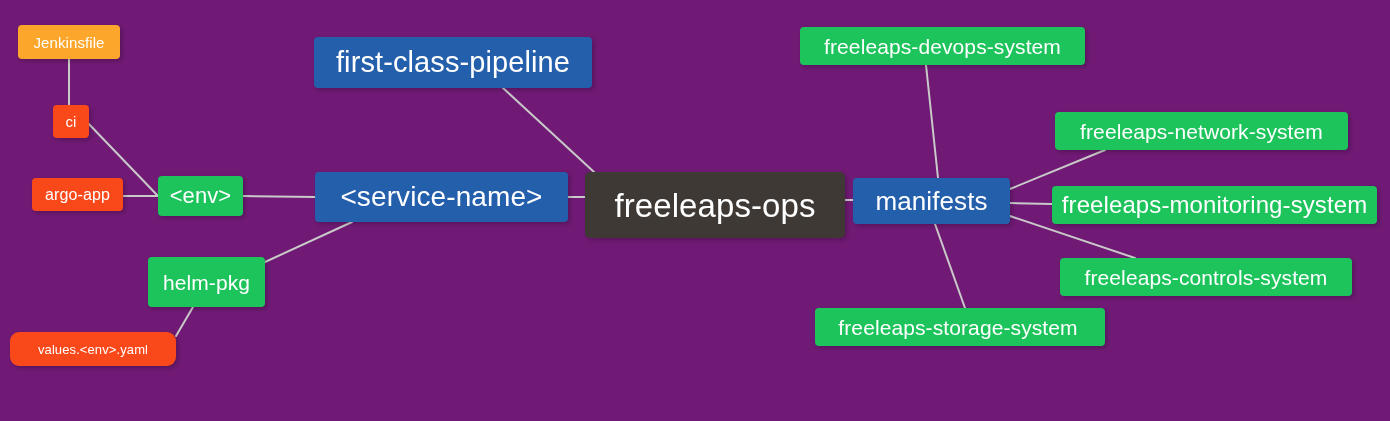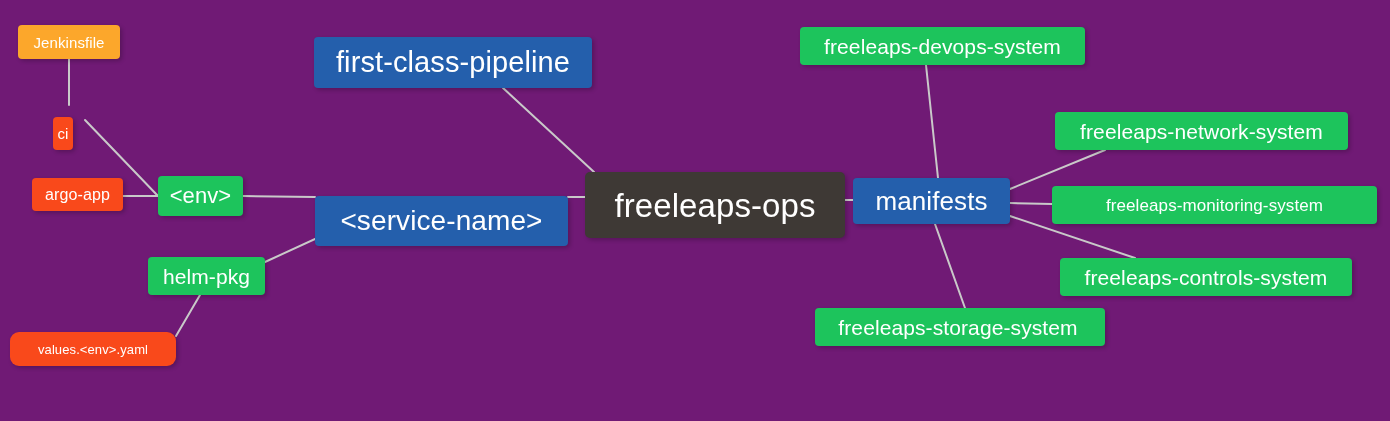--- a/index.html
+++ b/index.html
@@ -72,28 +72,28 @@
       <line x1="568" y1="197" x2="585" y2="197" stroke="#c9c9c9" stroke-width="2" stroke-linecap="round"></line>
       <line x1="845" y1="200" x2="853" y2="200" stroke="#c9c9c9" stroke-width="2" stroke-linecap="round"></line>
       <line x1="926" y1="65" x2="938" y2="178" stroke="#c9c9c9" stroke-width="2" stroke-linecap="round"></line>
       <line x1="1010" y1="189" x2="1105" y2="150" stroke="#c9c9c9" stroke-width="2" stroke-linecap="round"></line>
       <line x1="1010" y1="203" x2="1052" y2="204" stroke="#c9c9c9" stroke-width="2" stroke-linecap="round"></line>
       <line x1="1010" y1="216" x2="1135" y2="258" stroke="#c9c9c9" stroke-width="2" stroke-linecap="round"></line>
       <line x1="935" y1="224" x2="965" y2="308" stroke="#c9c9c9" stroke-width="2" stroke-linecap="round"></line>
     </svg>
   <div id="node-layer">
       <div class="node node-orange" style="left: 18px; top: 25px; width: 102px; height: 34px; font-size: 15px;">Jenkinsfile</div>
-      <div class="node node-red" style="left: 53px; top: 105px; width: 20px; height: 33px; font-size: 15px; margin-top: 12px;">ci</div>
+      <div class="node node-red" style="left: 53px; top: 105px; width: 36px; height: 33px; font-size: 15px;">ci</div>
       <div class="node node-red" style="left: 32px; top: 178px; width: 91px; height: 33px; font-size: 16px;">argo-app</div>
       <div class="node node-green" style="left: 158px; top: 176px; width: 85px; height: 40px; font-size: 22px;">&lt;env&gt;</div>
-      <div class="node node-green" style="left: 148px; top: 257px; width: 117px; height: 38px; font-size: 21px;">helm-pkg</div>
+      <div class="node node-green" style="left: 148px; top: 257px; width: 117px; height: 50px; font-size: 21px;">helm-pkg</div>
       <div class="node node-red" style="left: 10px; top: 332px; width: 166px; height: 34px; font-size: 13px; border-radius: 9px;">values.&lt;env&gt;.yaml</div>
       <div class="node node-blue" style="left: 314px; top: 37px; width: 278px; height: 51px; font-size: 29px;">first-class-pipeline</div>
-      <div class="node node-blue" style="left: 315px; top: 172px; width: 253px; height: 50px; font-size: 28px; margin-top: 24px;">&lt;service-name&gt;</div>
+      <div class="node node-blue" style="left: 315px; top: 172px; width: 253px; height: 50px; font-size: 28px;">&lt;service-name&gt;</div>
       <div class="node node-root" style="left: 585px; top: 172px; width: 260px; height: 66px; font-size: 33px;">freeleaps-ops</div>
       <div class="node node-blue" style="left: 853px; top: 178px; width: 157px; height: 46px; font-size: 26px;">manifests</div>
       <div class="node node-green" style="left: 800px; top: 27px; width: 285px; height: 38px; font-size: 21px;">freeleaps-devops-system</div>
       <div class="node node-green" style="left: 1055px; top: 112px; width: 293px; height: 38px; font-size: 21px;">freeleaps-network-system</div>
-      <div class="node node-green" style="left: 1052px; top: 186px; width: 325px; height: 38px; font-size: 17px;">freeleaps-monitoring-system</div>
+      <div class="node node-green" style="left: 1052px; top: 186px; width: 325px; height: 38px; font-size: 24px;">freeleaps-monitoring-system</div>
       <div class="node node-green" style="left: 1060px; top: 258px; width: 292px; height: 38px; font-size: 21px;">freeleaps-controls-system</div>
       <div class="node node-green" style="left: 815px; top: 308px; width: 290px; height: 38px; font-size: 21px; padding-left: 6px;">freeleaps-storage-system</div>
     </div>
 </div>
 
 </body></html>

